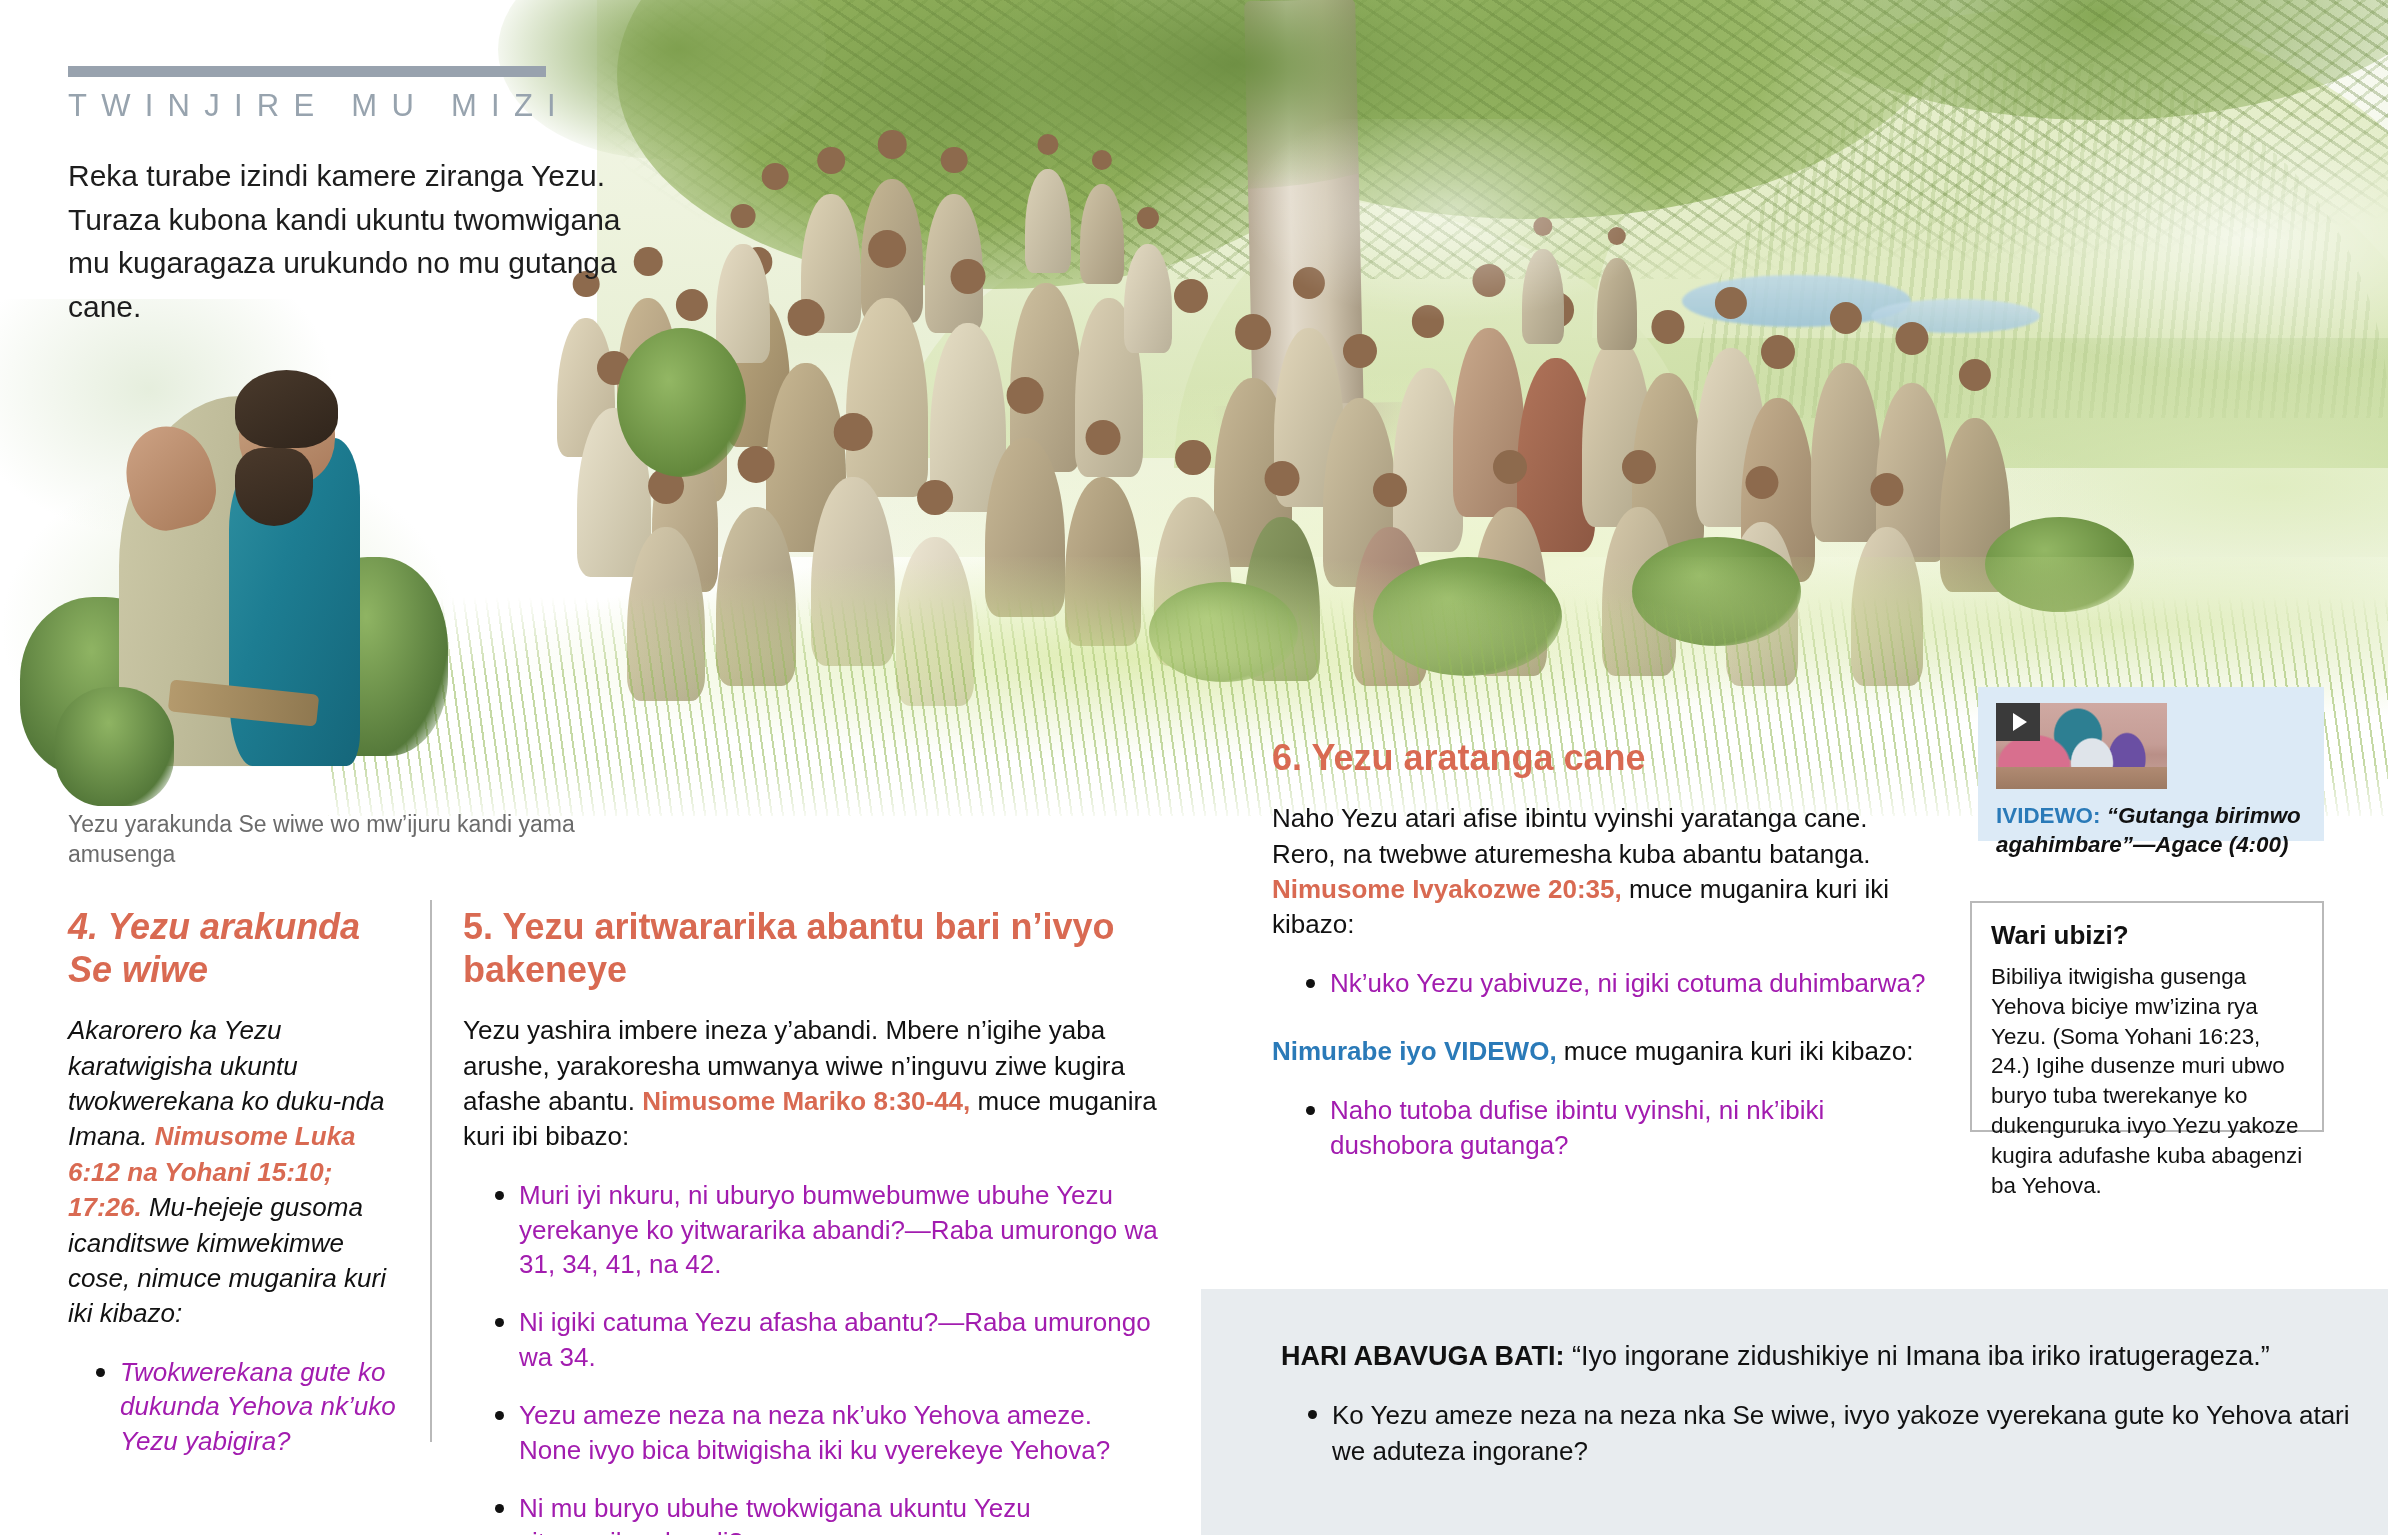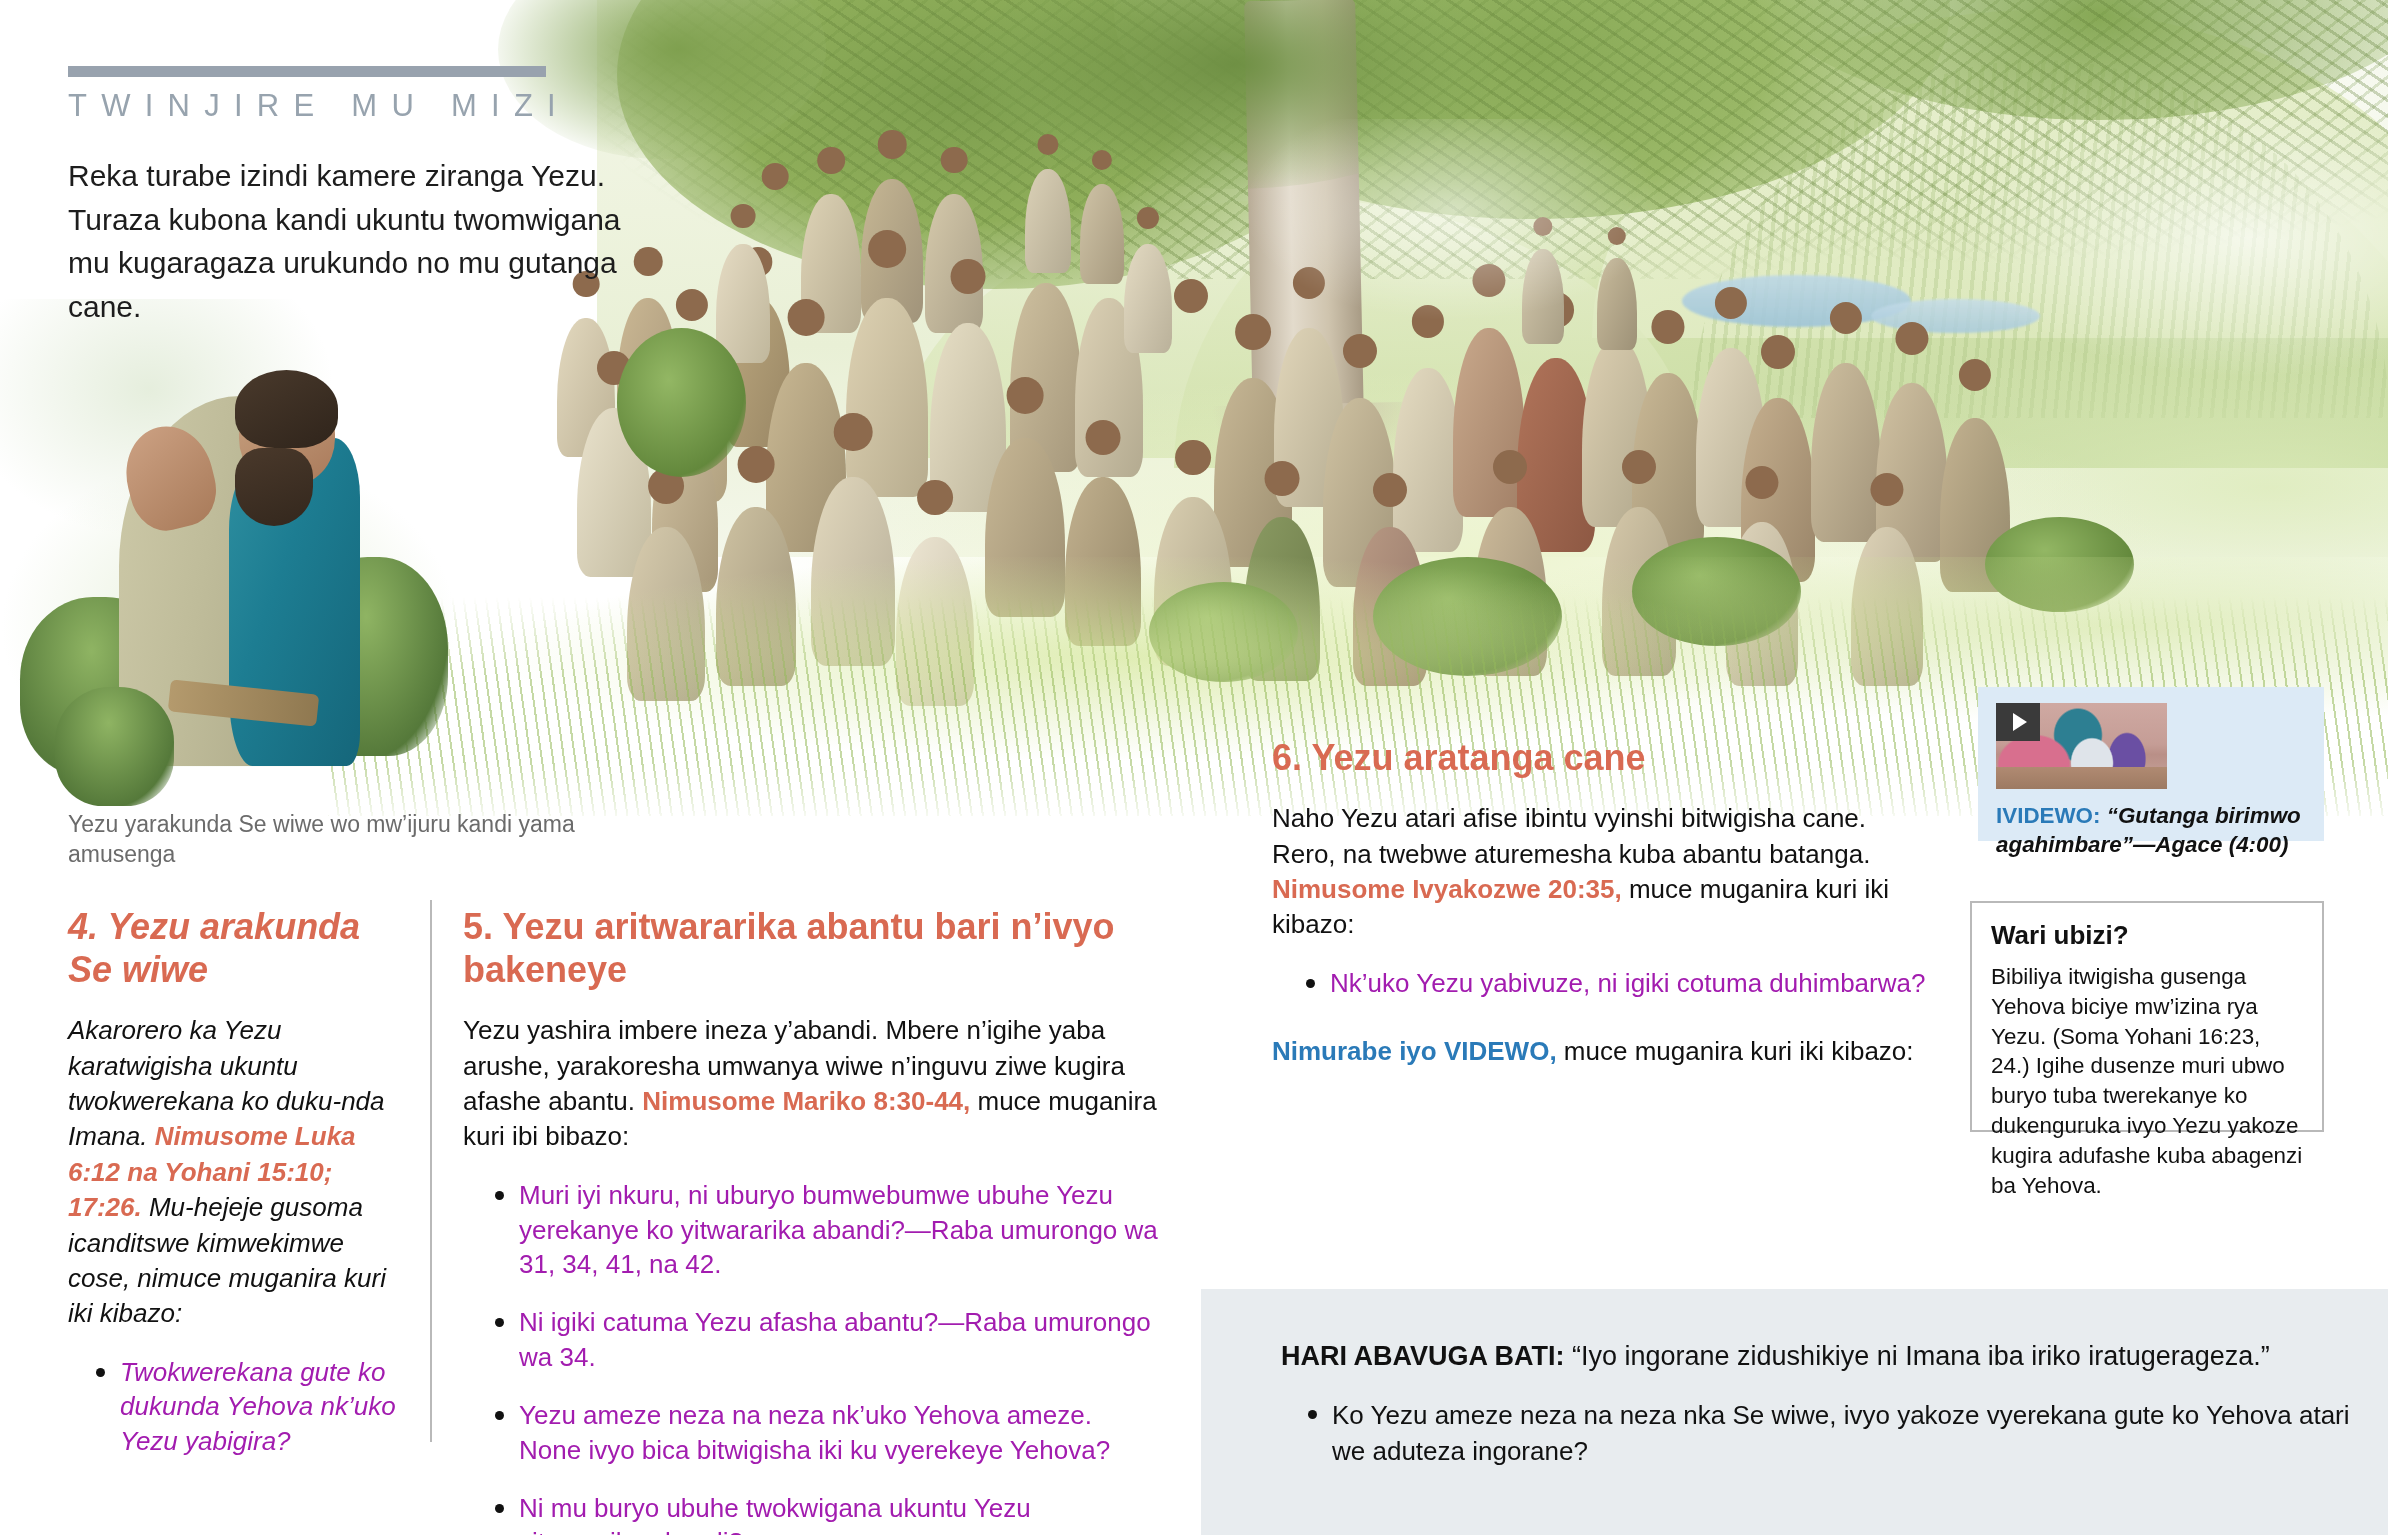--- a/index.html
+++ b/index.html
@@ -400,25 +400,28 @@
     <ul class="q">
       <li>Muri iyi nkuru, ni uburyo bumwebumwe ubuhe Yezu yerekanye ko yitwararika abandi?—Raba umurongo wa 31, 34, 41, na 42.</li>
       <li>Ni igiki catuma Yezu afasha abantu?—Raba umurongo wa 34.</li>
       <li>Yezu ameze neza na neza nk’uko Yehova ameze. None ivyo bica bitwigisha iki ku vyerekeye Yehova?</li>
       <li>Ni mu buryo ubuhe twokwigana ukuntu Yezu yitwararika abandi?</li>
     </ul>
   </div>
 
   <div class="col6">
     <h2 class="sect">6. Yezu aratanga cane</h2>
-    <p class="body"><span>Naho Yezu atari afise ibintu vyinshi bitwigisha cane. Rero, na twebwe aturemesha kuba abantu batanga. </span><span class="scrip">Nimusome Ivyakozwe 20:35,</span><span> muce muganira kuri iki kibazo:</span></p>
+    <p class="body"><span>Naho Yezu atari afise ibintu vyinshi yaratanga cane. Rero, na twebwe aturemesha kuba abantu batanga. </span><span class="scrip">Nimusome Ivyakozwe 20:35,</span><span> muce muganira kuri iki kibazo:</span></p>
     <ul class="q">
       <li>Nk’uko Yezu yabivuze, ni igiki cotuma duhimbarwa?</li>
     </ul>
     <p class="body" style="margin-top:34px;"><span class="videolink">Nimurabe iyo VIDEWO,</span><span> muce muganira kuri iki kibazo:</span></p>
+    <ul class="q">
+      <li>Naho tutoba dufise ibintu vyinshi, ni nk’ibiki dushobora gutanga?</li>
+    </ul>
   </div>
 
   <div class="video-card">
     <div class="video-thumb">
       <div class="floor"></div>
       <div class="play-badge">
           <i></i>
         </div>
     </div>
     <div class="video-caption"><span class="lbl">IVIDEWO:</span><span> “Gutanga birimwo agahimbare”—Agace (4:00)</span></div>

